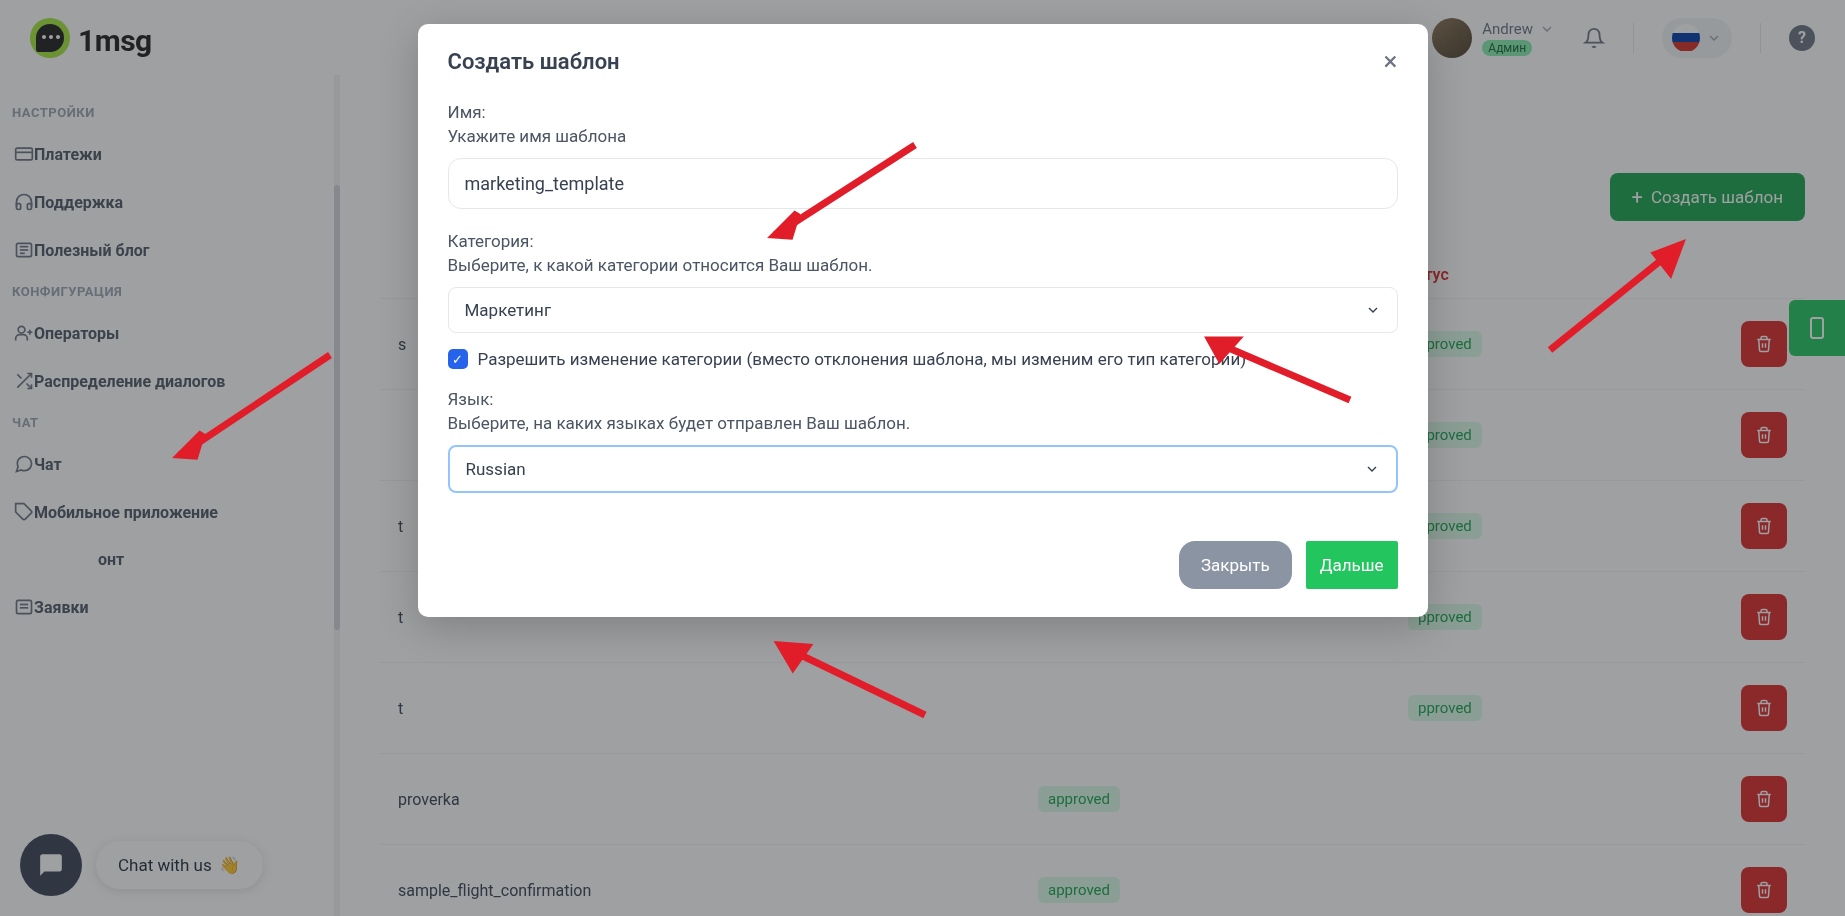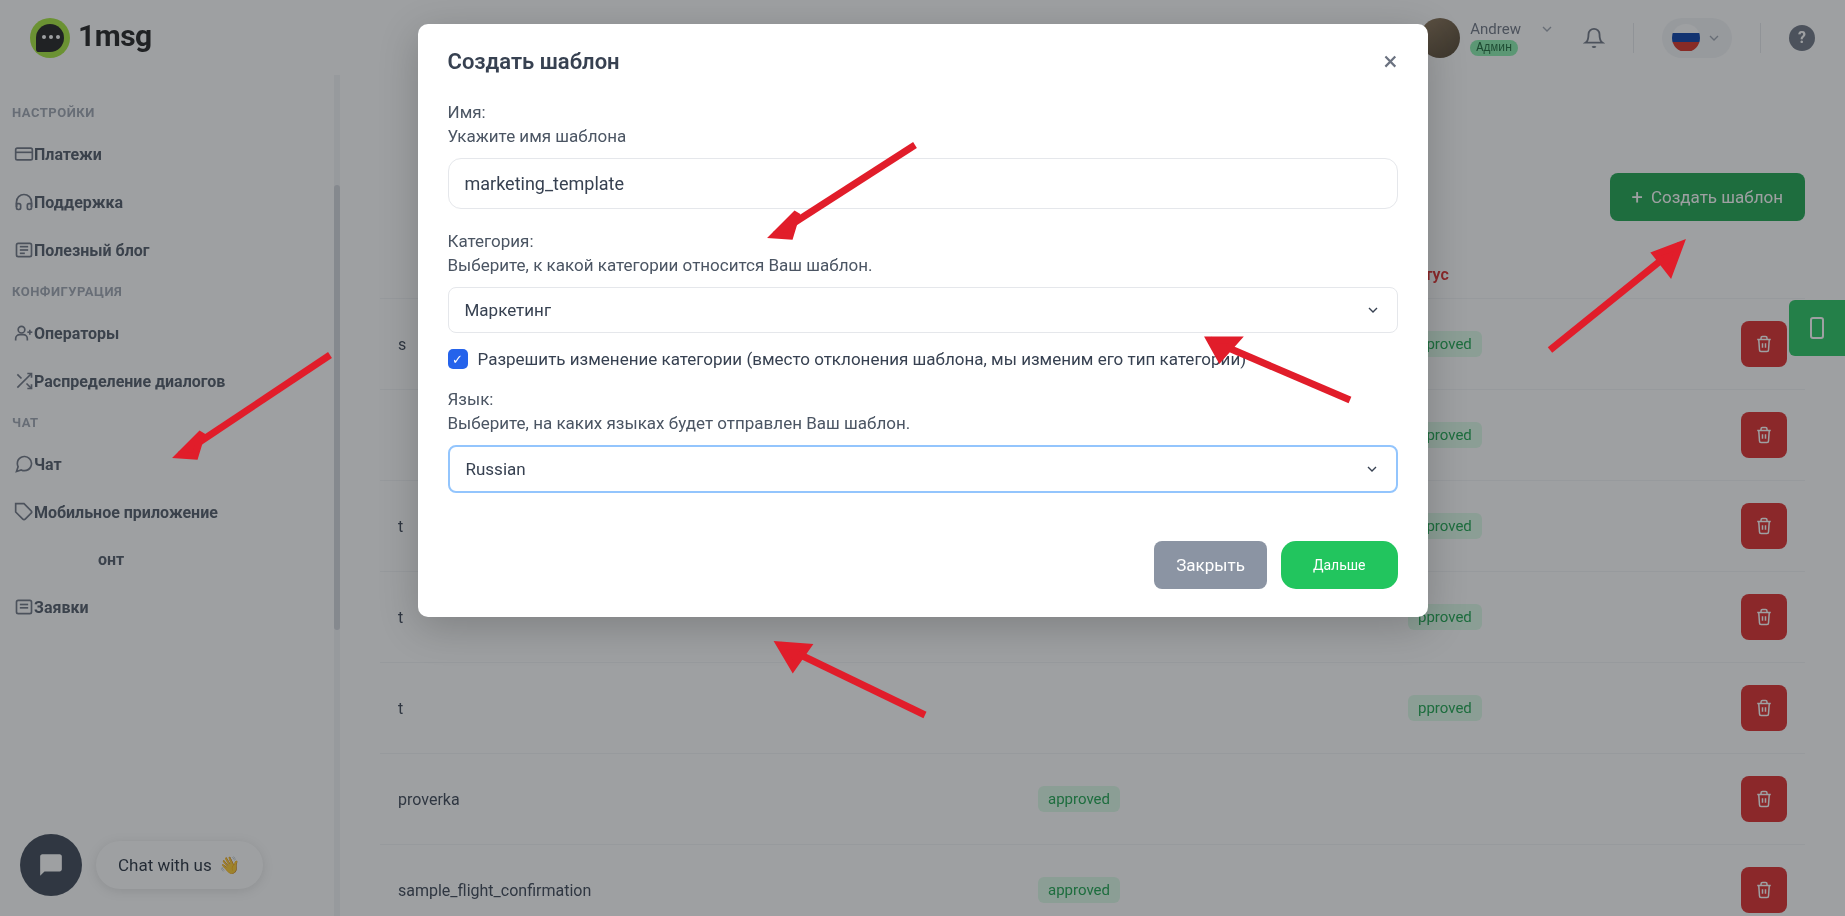--- a/index.html
+++ b/index.html
@@ -1,33 +1,33 @@
 <!DOCTYPE html>
 <html><head>
 <meta charset="utf-8">
 <style>
 * { margin:0; padding:0; box-sizing:border-box; font-family:-apple-system,BlinkMacSystemFont,"Segoe UI",Roboto,sans-serif; }
 body { background:#ffffff; width:1845px; height:916px; overflow:hidden; position:relative; }
 
 
 .header { position:absolute; top:0; left:0; right:0; height:75px; display:flex; align-items:center; padding:0 30px 0 30px; background:#fff; }
-.logo-wrap { display:flex; align-items:flex-start; gap:8px; }
+.logo-wrap { display:flex; align-items:flex-end; gap:8px; }
 .logo-icon { width:40px; height:40px; position:relative; }
 .logo-icon .circ1 { position:absolute; width:40px; height:40px; border-radius:50%; background:#a3e635; }
 .logo-icon .circ2 { position:absolute; width:28px; height:28px; border-radius:50% 50% 50% 10%; background:#1a1a1a; top:6px; left:6px; }
 .logo-icon .dots { position:absolute; top:17px; left:12px; display:flex; gap:3px; }
 .logo-icon .dots span { width:4px; height:4px; border-radius:50%; background:#fff; display:block; }
 .logo-text { font-size:30px; font-weight:700; color:#1a1a1a; letter-spacing:-0.5px; }
 .header-right { margin-left:auto; display:flex; align-items:center; gap:28px; }
 .balance { font-size:16px; color:#4b5563; }
 .user-block { display:flex; align-items:center; gap:10px; }
 .avatar { width:40px; height:40px; border-radius:50%; background:linear-gradient(135deg,#8b7355,#4a3c28); }
 .user-info { display:flex; flex-direction:column; }
-.user-name-row { display:flex; align-items:center; gap:18px; color:#6b7280; font-size:15px; }
-.user-role { background:#86efac; color:#166534; font-size:12px; padding:1px 6px; border-radius:8px; display:inline-block; width:fit-content; margin-top:2px;font-family:Liberation Mono, monospace; }
+.user-name-row { display:flex; align-items:center; gap:6px; color:#6b7280; font-size:15px; }
+.user-role { background:#86efac; color:#166534; font-size:12px; padding:1px 6px; border-radius:8px; display:inline-block; width:fit-content; margin-top:2px; }
 .bell { width:22px; height:22px; color:#6b7280; }
 .flag-wrap { display:flex; align-items:center; gap:6px; background:#f3f4f6; padding:6px 10px; border-radius:30px; }
 .flag { width:28px; height:28px; border-radius:50%; overflow:hidden; position:relative; }
 .flag .stripe { position:absolute; width:100%; height:33.33%; }
 .flag .s1 { background:#fff; top:0; }
 .flag .s2 { background:#0039a6; top:33.33%; }
 .flag .s3 { background:#d52b1e; top:66.66%; }
 .help-q { width:26px; height:26px; border-radius:50%; background:#6b7280; color:#fff; display:flex; align-items:center; justify-content:center; font-size:16px; font-weight:700; }
 .vdiv { width:1px; height:30px; background:#e5e7eb; }
 
@@ -72,22 +72,22 @@
 .modal-close { margin-left:auto; font-size:26px; color:#6b7280; cursor:pointer; line-height:1; }
 .fld-label { font-size:17px; color:#4b5563; margin-bottom:4px; }
 .fld-desc { font-size:17px; color:#4b5563; margin-bottom:12px; }
 .text-input { width:100%; border:1px solid #e5e7eb; border-radius:13px; padding:14px 16px; font-size:18px; color:#374151; margin-bottom:22px; }
 .select-box { width:100%; border:1px solid #e5e7eb; border-radius:8px; padding:12px 16px; font-size:17px; color:#374151; display:flex; align-items:center; justify-content:space-between; margin-bottom:16px; background:#fff; cursor:pointer; }
 .select-box.focused { border:2px solid #93c5fd; }
 .chev { width:16px; height:16px; }
 .check-row { display:flex; align-items:center; gap:10px; font-size:17px; color:#374151; margin-bottom:20px; }
 .checkbox { width:20px; height:20px; border-radius:5px; background:#2563eb; display:flex; align-items:center; justify-content:center; color:#fff; font-size:13px; }
 .modal-actions { display:flex; justify-content:flex-end; gap:14px; margin-top:48px; }
-.btn-close { background:#8b94a3; color:#fff; border:none; border-radius:8px; padding:14px 22px; font-size:17px; cursor:pointer; }
-.btn-next { background:#22c55e; color:#fff; border:none; border-radius:15px; padding:14px 32px; font-size:14px; cursor:pointer; }
+.btn-close { background:#8b94a3; color:#fff; border:none; border-radius:16px; padding:14px 22px; font-size:17px; cursor:pointer; }
+.btn-next { background:#22c55e; color:#fff; border:none; border-radius:2px; padding:14px 14px; font-size:17px; cursor:pointer; }
 
 
 .arrow { position:absolute; z-index:200; pointer-events:none; }
 .arrow svg line, .arrow svg polygon { stroke:#e11d2a; fill:#e11d2a; stroke-width:7; }
 </style>
 </head>
 <body>
 
 <div class="header">
   <div class="logo-wrap">

